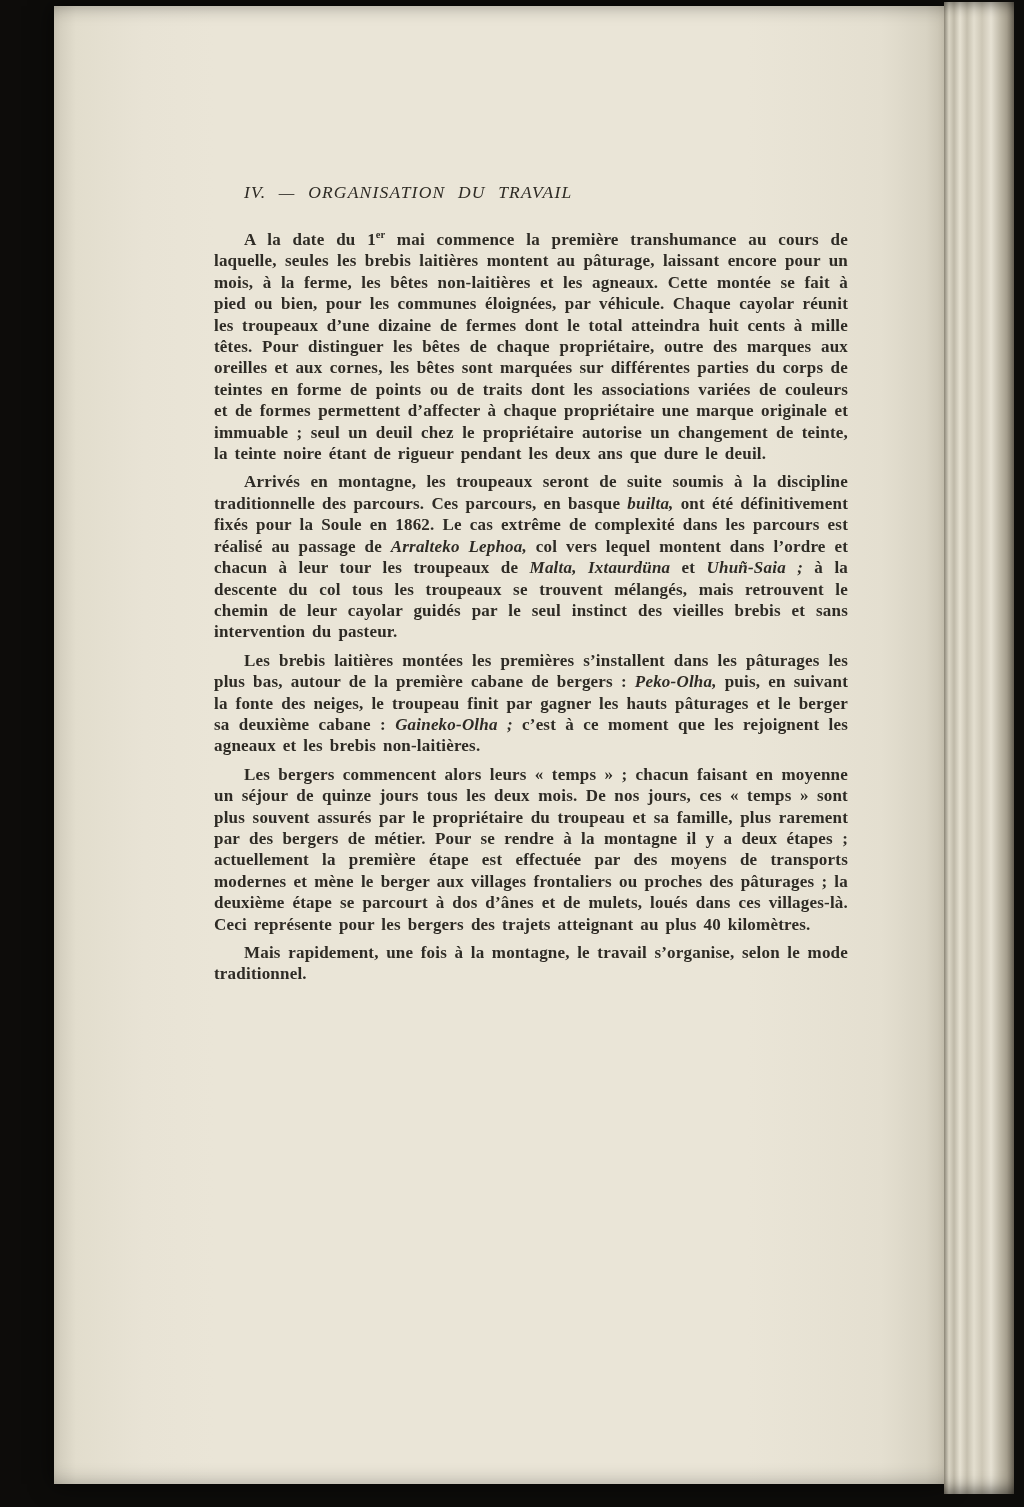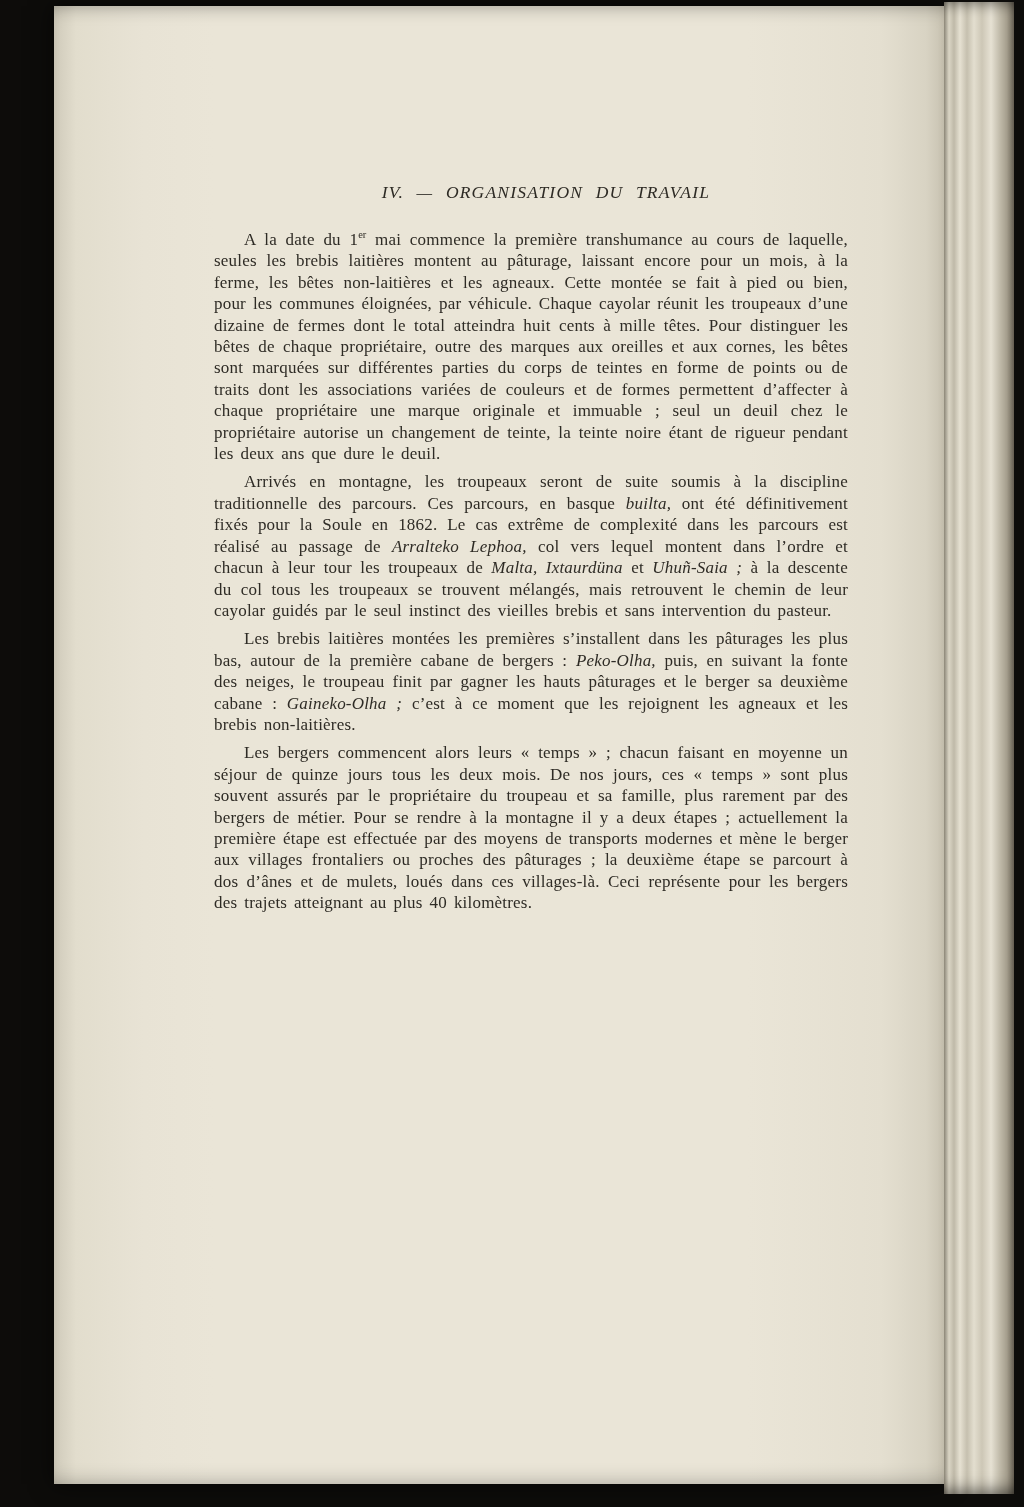--- a/index.html
+++ b/index.html
@@ -62,34 +62,36 @@
     white-space:nowrap;
   }
   .paras p{
     margin:0 0 7px 0;
     font-size:17px;
     line-height:21.4px;
     text-align:justify;
     text-indent:30px;
     letter-spacing:0.2px;
     word-spacing:2.5px;
+    font-weight:bold;
   }
   .paras p:last-child{margin-bottom:0;}
   .it{font-style:italic;margin-top:28px;}
   sup{font-size:10.5px;line-height:0;vertical-align:super;letter-spacing:0;}
 </style>
 </head>
 <body>
 
 <div class="scan">
   <div class="page">
     <div class="textblock">
-      <h2 class="heading" style="font-weight:normal;text-align:center;">IV. — ORGANISATION DU TRAVAIL</h2>
+      <h2 class="heading" style="font-weight:normal;">IV. — ORGANISATION DU TRAVAIL</h2>
       <div class="paras">
           <p><span>A la date du 1</span><sup>er</sup><span> mai commence la première transhumance au cours de laquelle, seules les brebis laitières montent au pâturage, laissant encore pour un mois, à la ferme, les bêtes non-laitières et les agneaux. Cette montée se fait à pied ou bien, pour les communes éloignées, par véhicule. Chaque cayolar réunit les troupeaux d’une dizaine de fermes dont le total atteindra huit cents à mille têtes. Pour distinguer les bêtes de chaque propriétaire, outre des marques aux oreilles et aux cornes, les bêtes sont marquées sur différentes parties du corps de teintes en forme de points ou de traits dont les associations variées de couleurs et de formes permettent d’affecter à chaque propriétaire une marque originale et immuable ; seul un deuil chez le propriétaire autorise un changement de teinte, la teinte noire étant de rigueur pendant les deux ans que dure le deuil.</span></p>
           <p><span>Arrivés en montagne, les troupeaux seront de suite soumis à la discipline traditionnelle des parcours. Ces parcours, en basque </span><span class="it">builta,</span><span> ont été définitivement fixés pour la Soule en 1862. Le cas extrême de complexité dans les parcours est réalisé au passage de </span><span class="it">Arralteko Lephoa,</span><span> col vers lequel montent dans l’ordre et chacun à leur tour les troupeaux de </span><span class="it">Malta, Ixtaurdüna</span><span> et </span><span class="it">Uhuñ-Saia ;</span><span> à la descente du col tous les troupeaux se trouvent mélangés, mais retrouvent le chemin de leur cayolar guidés par le seul instinct des vieilles brebis et sans intervention du pasteur.</span></p>
           <p><span>Les brebis laitières montées les premières s’installent dans les pâturages les plus bas, autour de la première cabane de bergers : </span><span class="it">Peko-Olha,</span><span> puis, en suivant la fonte des neiges, le troupeau finit par gagner les hauts pâturages et le berger sa deuxième cabane : </span><span class="it">Gaineko-Olha ;</span><span> c’est à ce moment que les rejoignent les agneaux et les brebis non-laitières.</span></p>
           <p><span>Les bergers commencent alors leurs « temps » ; chacun faisant en moyenne un séjour de quinze jours tous les deux mois. De nos jours, ces « temps » sont plus souvent assurés par le propriétaire du troupeau et sa famille, plus rarement par des bergers de métier. Pour se rendre à la montagne il y a deux étapes ; actuellement la première étape est effectuée par des moyens de transports modernes et mène le berger aux villages frontaliers ou proches des pâturages ; la deuxième étape se parcourt à dos d’ânes et de mulets, loués dans ces villages-là. Ceci représente pour les bergers des trajets atteignant au plus 40 kilomètres.</span></p>
+          <p><span>Mais rapidement, une fois à la montagne, le travail s’organise, selon le mode traditionnel.</span></p>
         </div>
     </div>
   </div>
   <div class="edges"></div>
 </div>
 
 </body></html>

